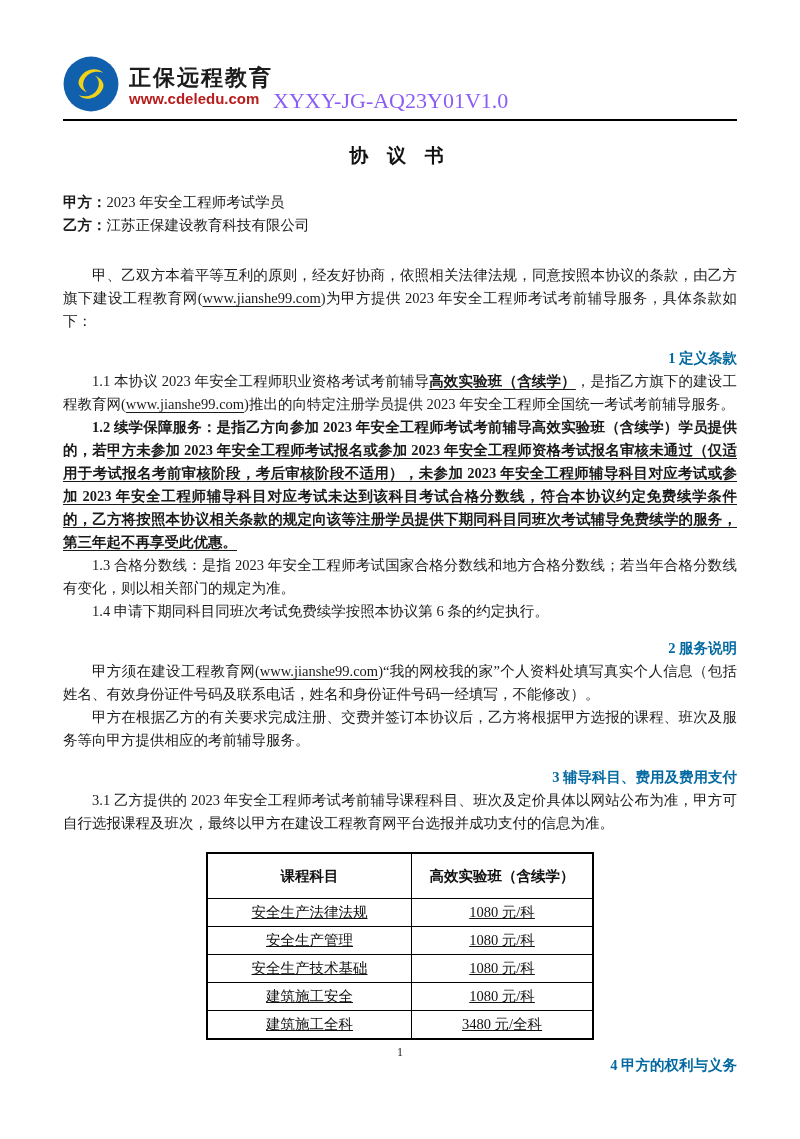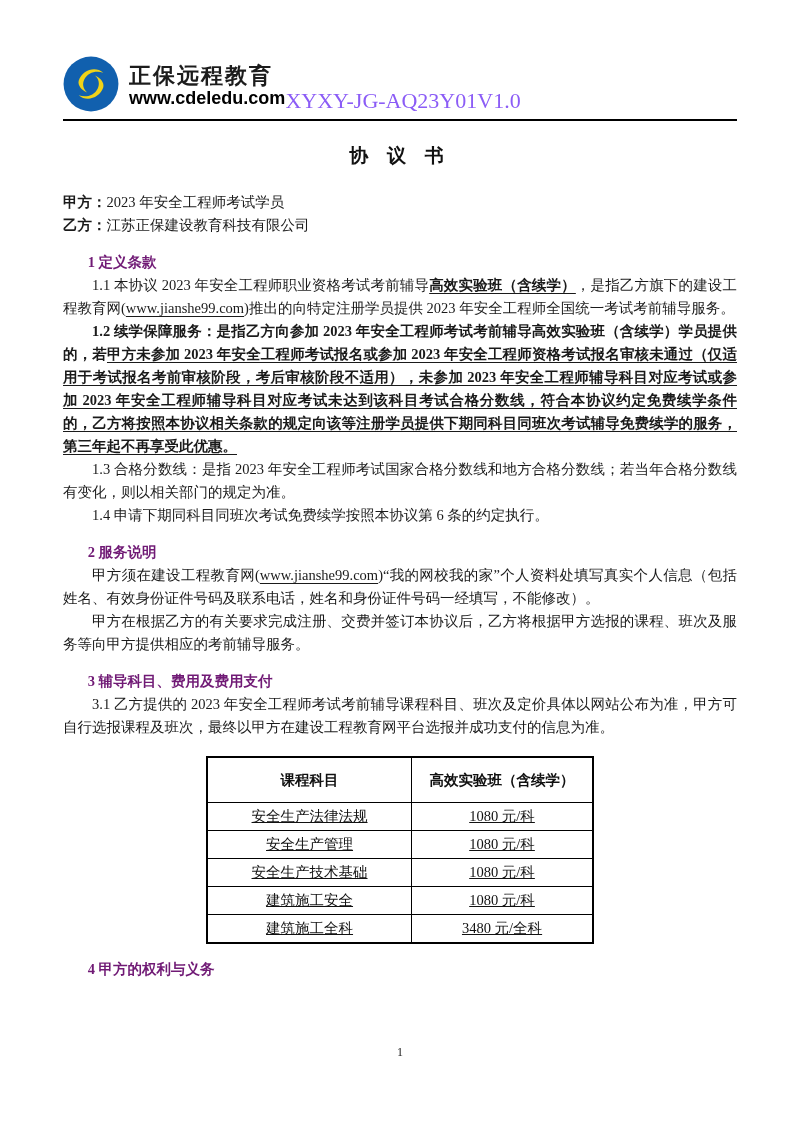--- a/index.html
+++ b/index.html
@@ -25,21 +25,21 @@
     border-bottom: 2px solid #000;
   }
   .brand { display: flex; align-items: center; gap: 10px; }
   .brand-text { display: flex; flex-direction: column; line-height: 1.15; }
   .brand-name {
     font-family: "Liberation Sans", "DejaVu Sans", sans-serif;
     font-size: 22px; font-weight: bold; color: #1c1c1c; letter-spacing: 2px;
   }
   .brand-url {
     font-family: "Liberation Sans", "DejaVu Sans", sans-serif;
-    font-size: 18px; font-weight: bold; color: #000000;
+    font-size: 15px; font-weight: bold; color: #b91c1c;
   }
   .doc-number { font-size: 22px; color: #8b5cf6; padding-bottom: 2px; }
   
   .doc-title {
     margin-top: 22px;
     text-align: center;
     font-size: 19px;
     font-weight: bold;
     letter-spacing: 7px;
     color: #111;
@@ -54,21 +54,22 @@
     text-indent: 2em;
     margin: 0;
   }
   .intro { margin-top: 27px; }
   .heading {
     font-size: 14.5px;
     line-height: 23px;
     font-weight: bold;
     text-indent: 1.7em;
     margin: 14px 0 0 0;
-    color: #701a75;
+    color: #0369a1;
+    text-align: right;
   }
   .b  { font-weight: bold; }
   .u  { text-decoration: underline; text-underline-offset: 3px; }
   .bu { font-weight: bold; text-decoration: underline; text-underline-offset: 3px; }
   
   table.fees {
     width: 388px;
     margin: 17px auto 0 auto;
     border-collapse: collapse;
     border: 2px solid #000;
@@ -124,20 +125,21 @@
 
   <div class="parties">
     <div>
       <span class="party-label">甲方：</span><span>2023 年安全工程师考试学员</span>
     </div>
     <div>
       <span class="party-label">乙方：</span><span>江苏正保建设教育科技有限公司</span>
     </div>
   </div>
 
+  <p class="para intro"><span>甲、乙双方本着平等互利的原则，经友好协商，依照相关法律法规，同意按照本协议的条款，由乙方旗下建设工程教育网(</span><span class="u">www.jianshe99.com</span><span>)为甲方提供 2023 年安全工程师考试考前辅导服务，具体条款如下：</span></p>
 
   <p class="heading">1 定义条款</p>
   <p class="para"><span>1.1 本协议 2023 年安全工程师职业资格考试考前辅导</span><span class="bu">高效实验班（含续学）</span><span>，是指乙方旗下的建设工程教育网(</span><span class="u">www.jianshe99.com</span><span>)推出的向特定注册学员提供 2023 年安全工程师全国统一考试考前辅导服务。</span></p>
   <p class="para"><span class="b">1.2 续学保障服务：是指乙方向参加 2023 年安全工程师考试考前辅导高效实验班（含续学）学员提供的，若</span><span class="bu">甲方未参加 2023 年安全工程师考试报名或参加 2023 年安全工程师资格考试报名审核未通过（仅适用于考试报名考前审核阶段，考后审核阶段不适用），未参加 2023 年安全工程师辅导科目对应考试或参加 2023 年安全工程师辅导科目对应考试未达到该科目考试合格分数线，符合本协议约定免费续学条件的，乙方将按照本协议相关条款的规定向该等注册学员提供下期同科目同班次考试辅导免费续学的服务，第三年起不再享受此优惠。</span></p>
   <p class="para">1.3 合格分数线：是指 2023 年安全工程师考试国家合格分数线和地方合格分数线；若当年合格分数线有变化，则以相关部门的规定为准。</p>
   <p class="para">1.4 申请下期同科目同班次考试免费续学按照本协议第 6 条的约定执行。</p>
 
   <p class="heading">2 服务说明</p>
   <p class="para"><span>甲方须在建设工程教育网(</span><span class="u">www.jianshe99.com</span><span>)“我的网校我的家”个人资料处填写真实个人信息（包括姓名、有效身份证件号码及联系电话，姓名和身份证件号码一经填写，不能修改）。</span></p>
   <p class="para">甲方在根据乙方的有关要求完成注册、交费并签订本协议后，乙方将根据甲方选报的课程、班次及服务等向甲方提供相应的考前辅导服务。</p>

